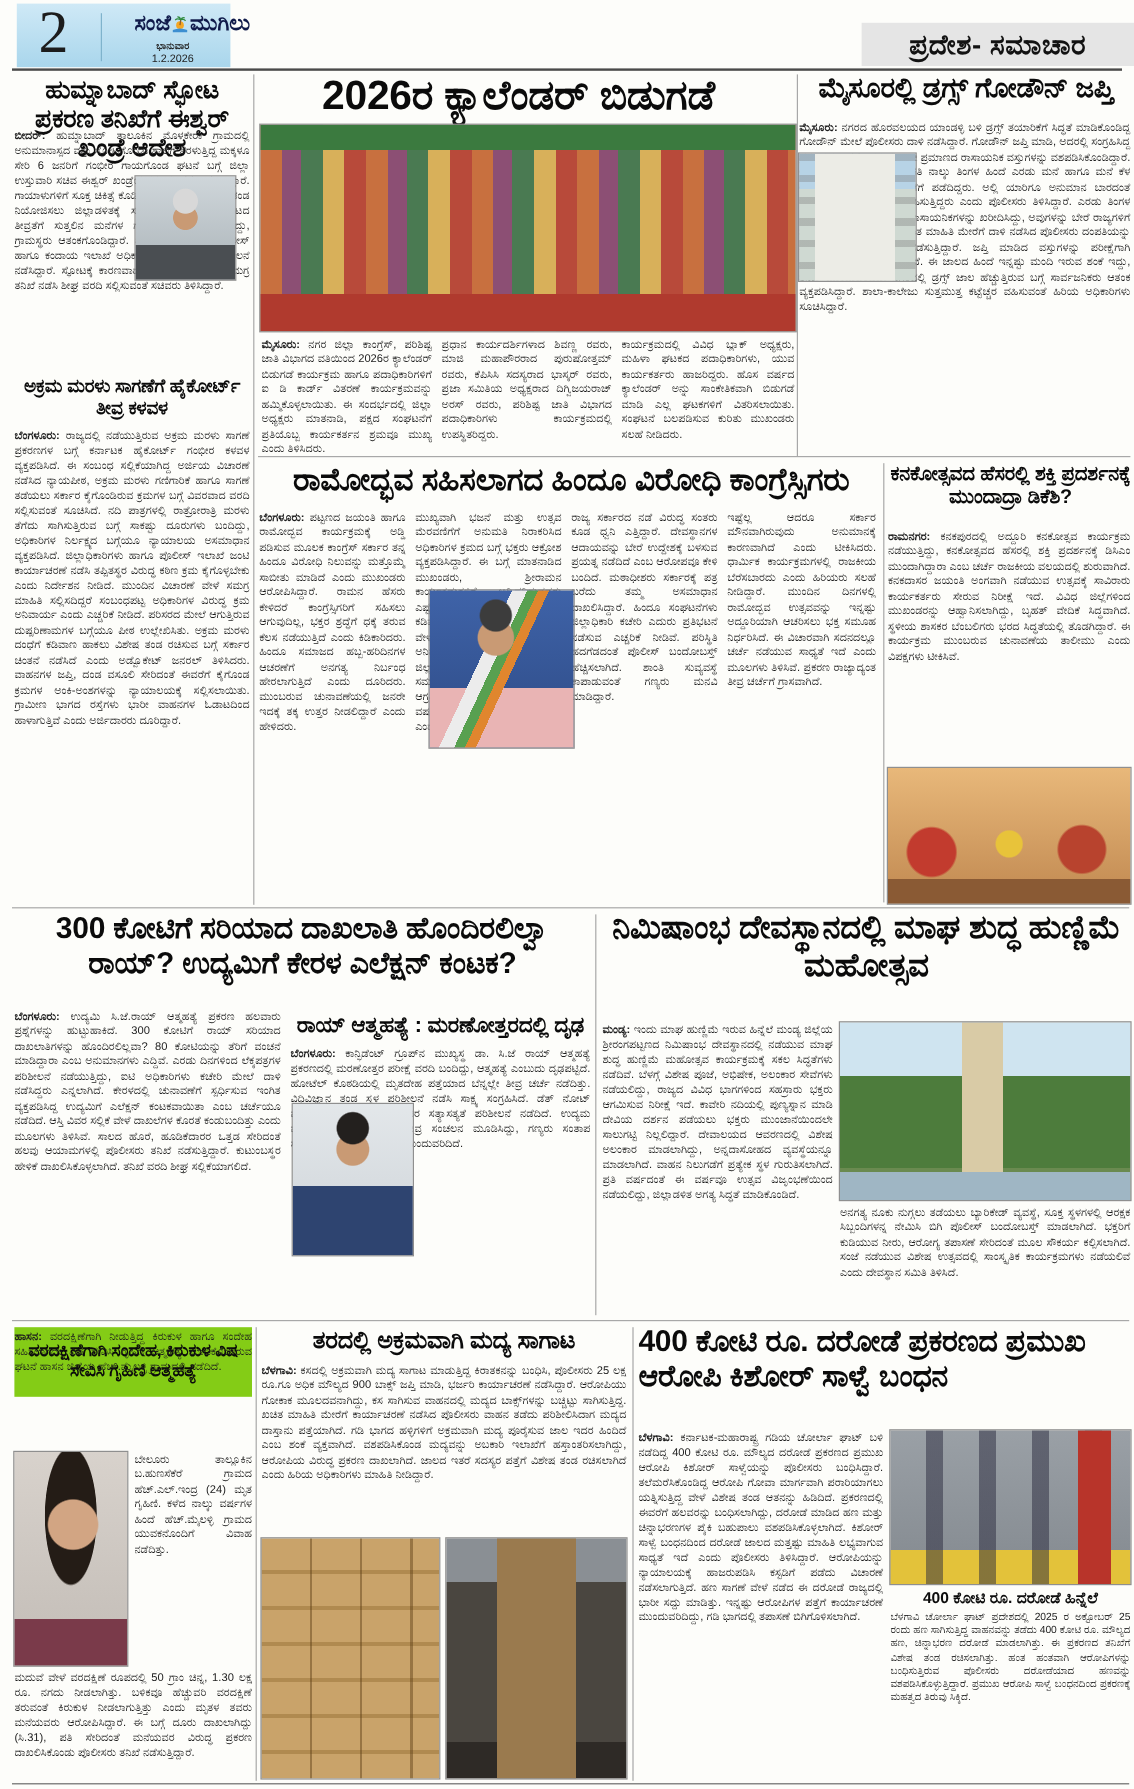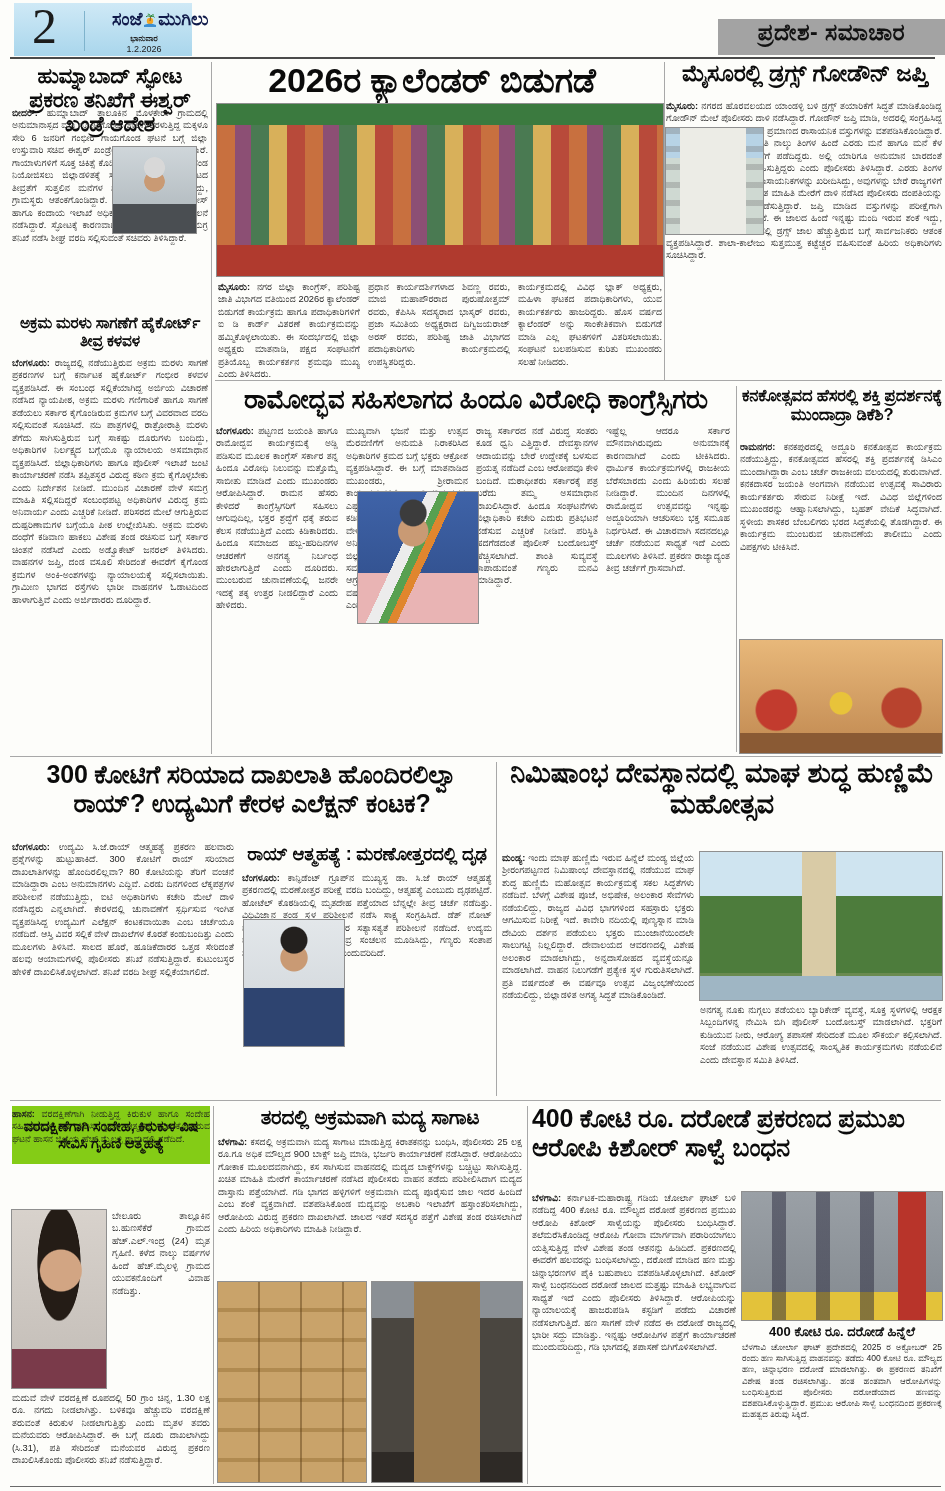--- a/index.html
+++ b/index.html
@@ -15,22 +15,22 @@
   .hline{height:1px;background:#a8a8a8;}
   .photo{outline:1px solid #8f8f8f;}
   
   .mh-box{left:14px;top:3px;width:178px;height:53px;background:linear-gradient(180deg,#cfe9f6,#a9d6ec);}
   .mh-num{left:18px;top:-6px;font-family:"Liberation Serif",serif;font-size:50px;color:#1c1c1c;}
   .mh-vr{left:70px;top:8px;width:1px;height:40px;background:#7fb3cc;}
   .mh-logo{left:76px;top:6px;width:112px;font-size:18px;font-weight:800;color:#101a4a;white-space:nowrap;margin-left:22px;}
   .mh-day{left:76px;top:31px;width:108px;font-size:8px;font-weight:bold;text-align:center;color:#222;}
   .mh-date{left:76px;top:41px;width:108px;font-size:9px;font-weight:normal;text-align:center;color:#222;}
   .mh-rule{left:10px;top:57px;width:925px;height:2px;background:#4a4a4a;}
-  .section-box{left:718px;top:19px;width:227px;height:36px;background:#a3a3a3;
-               display:flex;align-items:flex-start;justify-content:center;}
+  .section-box{left:718px;top:19px;width:227px;height:36px;background:#e5e5e5;
+               display:flex;align-items:center;justify-content:center;}
   .section-box span{font-size:23px;font-weight:bold;color:#121212;letter-spacing:0.5px;}
   
   .ph-group{background-image:
       linear-gradient(180deg,#3b7a3f 0%,#3b7a3f 12%,rgba(0,0,0,0) 12%),
       linear-gradient(0deg,#b03a2e 0%,#b03a2e 18%,rgba(0,0,0,0) 18%),
       repeating-linear-gradient(90deg,#c8703f 0 18px,#8c4f74 18px 34px,#4a7a52 34px 52px,#d8b05a 52px 70px,#b84a3a 70px 88px),
       linear-gradient(180deg,#e8d9bd,#cdb896);}
   .ph-building{background-image:
       linear-gradient(90deg,rgba(0,0,0,0) 0 14%,#ecece6 14% 82%,rgba(0,0,0,0) 82%),
       repeating-linear-gradient(180deg,rgba(120,120,120,.35) 0 6px,rgba(0,0,0,0) 6px 18px),

